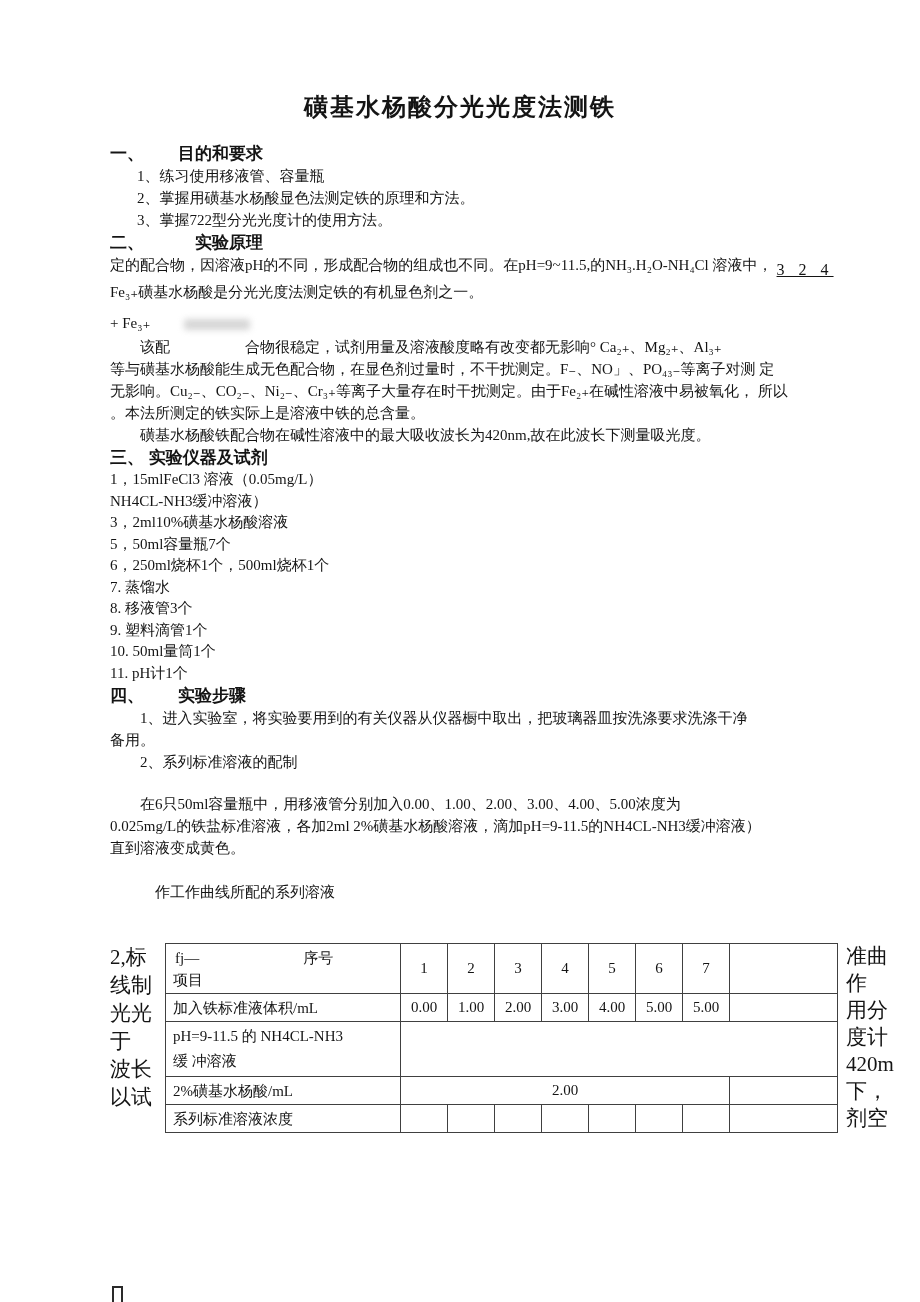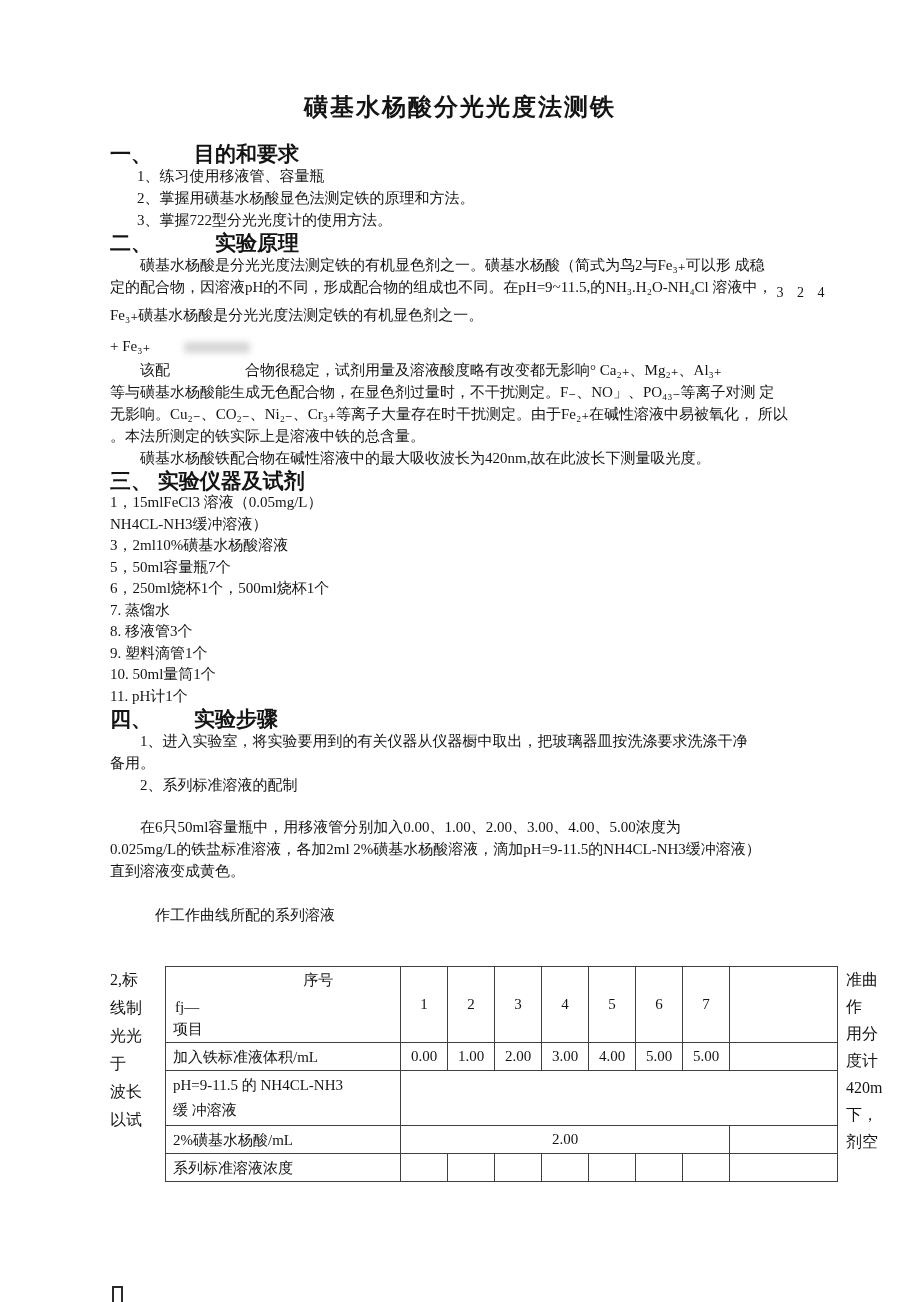--- a/index.html
+++ b/index.html
@@ -10,56 +10,56 @@
     font-family:"Liberation Serif","DejaVu Serif",serif;
   }
   .page { width:920px; height:1302px; position:relative; background:#fff; }
   .doc-title {
     padding-top:92px; text-align:center;
     font-size:24px; font-weight:bold; letter-spacing:2px; line-height:30px;
   }
   .body-text { padding:20px 15px 0 110px; }
   .sec {
     font-family:"Liberation Sans","DejaVu Sans",sans-serif;
-    font-weight:600; font-size:21px; line-height:23px; white-space:pre;
+    font-weight:600; font-size:17px; line-height:23px; white-space:pre;
   }
   .line { font-size:15px; line-height:22px; white-space:pre; }
   .indent-1 { padding-left:27px; }
   .reagent { line-height:21.5px; }
-  .sup-cluster { font-size:14px; letter-spacing:5px; vertical-align:-5px; margin-left:4px; }
+  .sup-cluster { font-size:16px; letter-spacing:5px; vertical-align:-5px; margin-left:4px;text-decoration:underline; }
   .formula-row { margin-top:9px; margin-bottom:2px; }
   .blur-smudge {
     display:inline-block; width:66px; height:11px; margin-left:34px;
     background:#b5b5b5; filter:blur(3px); opacity:.55; border-radius:2px;
     vertical-align:middle;
   }
   .gap-sm { height:20px; } .gap-md { height:22px; } .gap-table { height:40px; }
 
   
   .table-section { display:flex; align-items:flex-start; }
-  .wrap-col { flex:none; font-size:16px; }
+  .wrap-col { flex:none; font-size:21px; }
   .wrap-left { width:55px; }
   .wrap-left div { line-height:28px; white-space:pre; }
   .wrap-right { width:62px; margin-left:8px; }
   .wrap-right div { line-height:27px; white-space:pre; }
 
   table.std { flex:none; border-collapse:collapse; table-layout:fixed; width:672px; }
   .std td {
     border:1px solid #404040; font-size:15px; padding:0;
     text-align:center; vertical-align:middle; overflow:hidden;
   }
   .std td.label { text-align:left; padding:2px 4px 2px 7px; line-height:20px; }
   .std tr.r-header { height:50px; }
   .std tr.r-volume { height:28px; }
   .std tr.r-buffer { height:54px; }
   .std tr.r-ssa    { height:28px; }
   .std tr.r-conc   { height:28px; }
   .corner { vertical-align:top; }
   .corner-top { display:flex; line-height:22px; }
-  .corner-top .fj { margin-left:2px;margin-top:27px; }
+  .corner-top .fj { margin-left:2px; }
   .corner-top .serial { margin-left:104px; }
   .corner-item { line-height:22px; }
   .buffer-label div { line-height:25px; }
 
   .cutoff-glyph {
     position:absolute; left:112px; top:1286px; width:11px; height:16px;
     border:2px solid #2a2a2a; border-bottom:none;
   }
 </style>
 </head>
@@ -70,21 +70,20 @@
   <div class="doc-title">磺基水杨酸分光光度法测铁</div>
 
   <div class="body-text">
 
     <div class="sec">一、　　目的和要求</div>
     <div class="line indent-1">1、练习使用移液管、容量瓶</div>
     <div class="line indent-1">2、掌握用磺基水杨酸显色法测定铁的原理和方法。</div>
     <div class="line indent-1">3、掌握722型分光光度计的使用方法。</div>
 
     <div class="sec">二、　　　实验原理</div>
-    <div class="line">　　磺基水杨酸是分光光度法测定铁的有机显色剂之一。磺基水杨酸（简式为鸟2与Fe₃₊可以形 成稳</div>
     <div class="line"><span>定的配合物，因溶液pH的不同，形成配合物的组成也不同。在pH=9~11.5,的NH₃.H₂O-NH₄Cl 溶液中，</span><span class="sup-cluster">3 2 4</span></div>
     <div class="line">Fe₃₊磺基水杨酸是分光光度法测定铁的有机显色剂之一。</div>
 
     <div class="line formula-row"><span>+ Fe₃₊</span><span class="blur-smudge"></span></div>
 
     <div class="line">　　该配　　　　　合物很稳定，试剂用量及溶液酸度略有改变都无影响° Ca₂₊、Mg₂₊、Al₃₊</div>
     <div class="line">等与磺基水杨酸能生成无色配合物，在显色剂过量时，不干扰测定。F₋、NO」、PO₄₃₋等离子对测 定</div>
     <div class="line">无影响。Cu₂₋、CO₂₋、Ni₂₋、Cr₃₊等离子大量存在时干扰测定。由于Fe₂₊在碱性溶液中易被氧化， 所以</div>
     <div class="line">。本法所测定的铁实际上是溶液中铁的总含量。</div>
     <div class="line">　　磺基水杨酸铁配合物在碱性溶液中的最大吸收波长为420nm,故在此波长下测量吸光度。</div>

